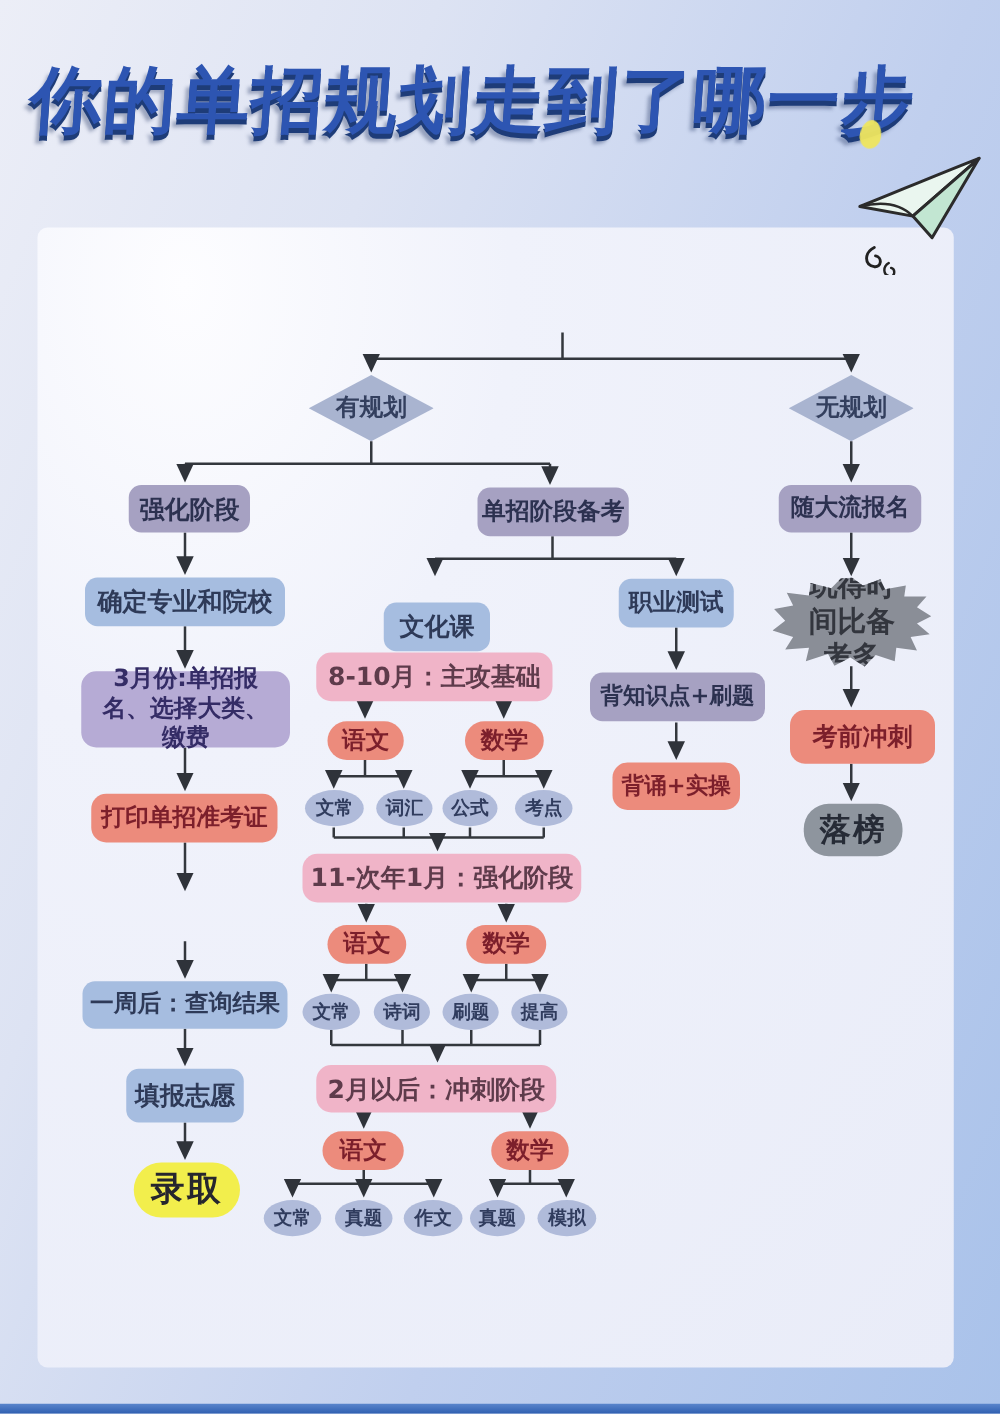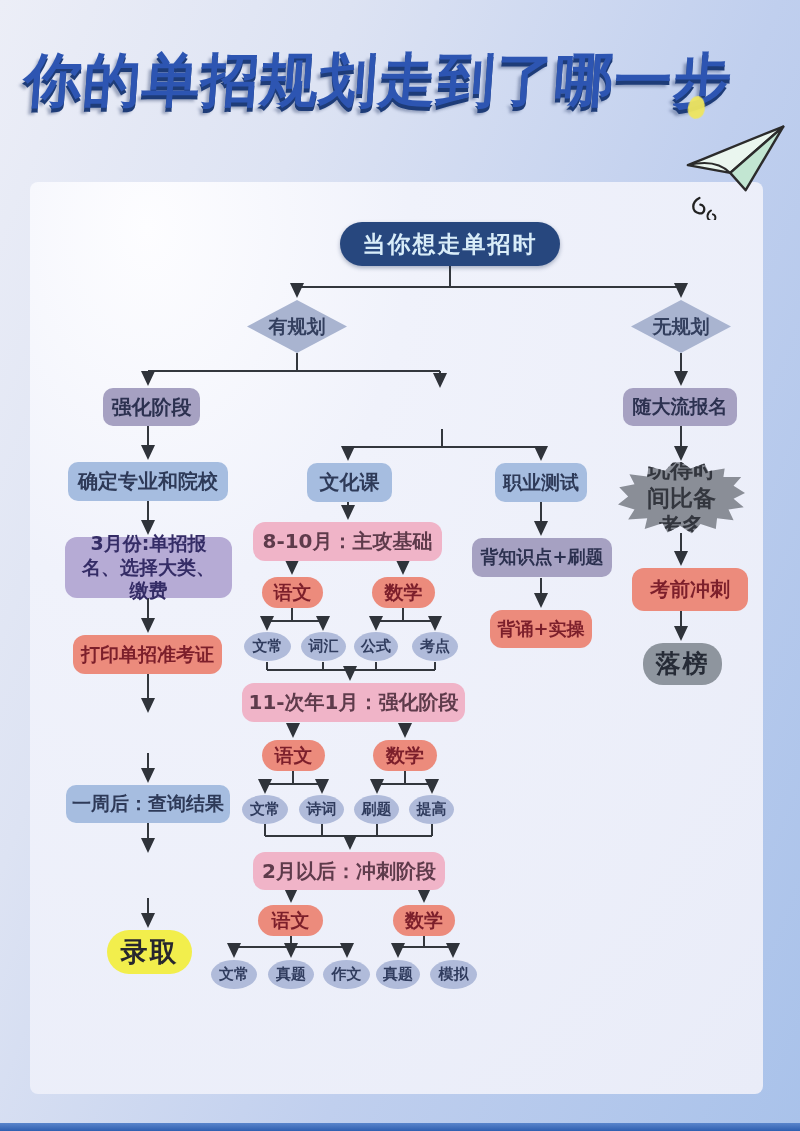--- a/index.html
+++ b/index.html
@@ -134,33 +134,34 @@
         <path d="M453,947 V954"></path>
       <path d="M541,502 V532"></path>
         <path d="M541,578 V604"></path>
       <path d="M681,353 V382"></path>
         <path d="M681,426 V457"></path>
       <path d="M681,533 V562"></path>
         <path d="M681,611 V637"></path>
     </g>
   </svg>
 
-  <div class="node c-start" style="left:340px;top:222px;width:220px;height:44px">当你想走单招时</div>
 
   <div class="node diamond" style="left:247px;top:300px;width:100px;height:53px">有规划</div>
   <div class="node diamond" style="left:631px;top:300px;width:100px;height:53px">无规划</div>
 
   <div class="node c-lav f20" style="left:103px;top:388px;width:97px;height:38px">强化阶段</div>
   <div class="node c-blue f20" style="left:68px;top:462px;width:160px;height:39px">确定专业和院校</div>
   <div class="node c-lilac" style="left:65px;top:537px;width:167px;height:61px;padding:4px 8px">3月份:单招报名、选择大类、缴费</div>
   <div class="node c-salmon" style="left:73px;top:635px;width:149px;height:39px">打印单招准考证</div>
   <div class="node c-blue" style="left:66px;top:785px;width:164px;height:38px">一周后：查询结果</div>
+  <div class="node c-blue f20" style="left:101px;top:855px;width:94px;height:43px">填报志愿</div>
   <div class="node c-admit" style="left:107px;top:930px;width:85px;height:44px">录取</div>
 
-  <div class="node c-blue f20" style="left:307px;top:463px;width:85px;height:39px">文化课</div>
+  <div class="node c-lav" style="left:382px;top:390px;width:121px;height:39px">单招阶段备考</div>
+  <div class="node c-blue f20" style="left:307px;top:482px;width:85px;height:39px">文化课</div>
   <div class="node c-blue" style="left:495px;top:463px;width:92px;height:39px">职业测试</div>
 
   <div class="node c-pink f20" style="left:253px;top:522px;width:189px;height:39px">8-10月：主攻基础</div>
   <div class="node c-salmon pill" style="left:262px;top:577px;width:61px;height:31px">语文</div>
   <div class="node c-salmon pill" style="left:372px;top:577px;width:63px;height:31px">数学</div>
   <div class="node oval" style="left:244px;top:632px;width:47px;height:29px">文常</div>
   <div class="node oval" style="left:301px;top:632px;width:45px;height:29px">词汇</div>
   <div class="node oval" style="left:354px;top:632px;width:44px;height:29px">公式</div>
   <div class="node oval" style="left:412px;top:632px;width:46px;height:29px">考点</div>
 

